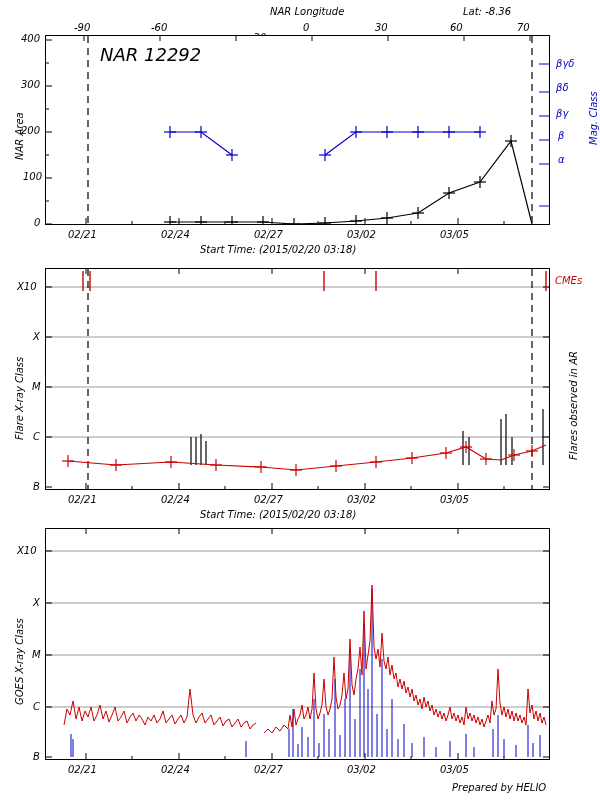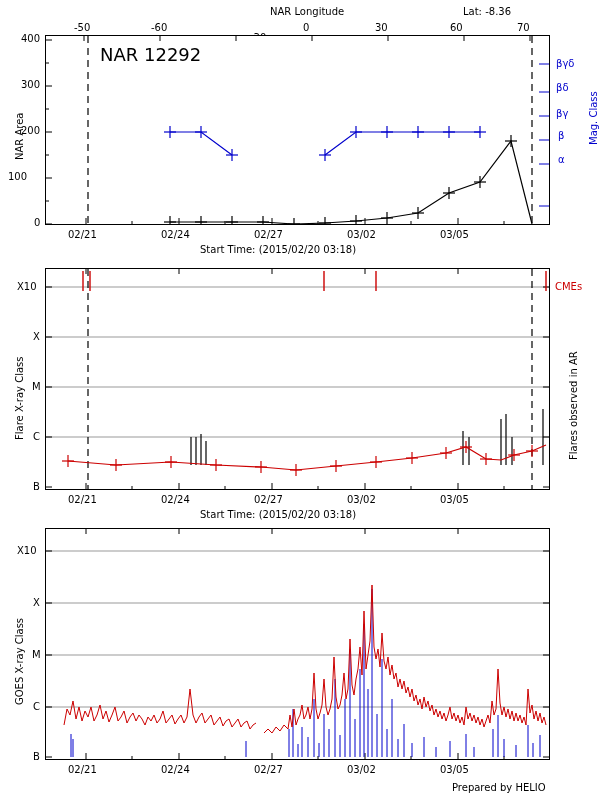--- a/index.html
+++ b/index.html
@@ -1,34 +1,34 @@
 <!DOCTYPE html>
 <html><head>
 <meta charset="utf-8">
 <style>
   html,body{margin:0;padding:0;background:#ffffff;}
   body{width:600px;height:800px;font-family:"DejaVu Sans",sans-serif;color:#000;}
-  .page{position:relative;width:600px;height:800px;overflow:hidden;}
+  .page{position:relative;width:600px;height:800px;overflow:hidden;font-style:italic;}
   .abs{position:absolute;}
   .txt{font-size:10px;color:#000;white-space:nowrap;}
   .blue{color:#0000cc;}
   .red{color:#cc0000;}
   .panel{position:absolute;border:1px solid #000;background:#fff;box-sizing:border-box;}
   .rot{transform-origin:0 0;white-space:nowrap;}
   svg{display:block;}
 </style>
 </head>
 <body>
 
 <div class="page">
 
   <div class="abs txt" style="left:270px;top:6px;">NAR Longitude</div>
   <div class="abs txt" style="left:463px;top:6px;text-align:right;">Lat:  -8.36</div>
 
-  <div class="abs txt" style="left:74px;top:22px;">-50</div>
+  <div class="abs txt" style="left:74px;top:22px;">-90</div>
   <div class="abs txt" style="left:151px;top:22px;">-60</div>
   <div class="abs txt" style="left:226px;top:32px;margin-left:24px;">-30</div>
   <div class="abs txt" style="left:303px;top:22px;">0</div>
   <div class="abs txt" style="left:375px;top:22px;">30</div>
   <div class="abs txt" style="left:450px;top:22px;">60</div>
   <div class="abs txt" style="left:517px;top:22px;">70</div>
 
   <div class="panel" style="left:45px;top:35px;width:505px;height:190px;">
     <svg width="503" height="188" viewBox="0 0 503 188">
 
@@ -132,21 +132,21 @@
           <line x1="434" y1="90" x2="434" y2="102"></line>
       </g>
     </svg>
   </div>
 
   <div class="abs" style="left:100px;top:44px;font-size:18px;font-family:'DejaVu Sans',sans-serif;">NAR 12292</div>
 
   <div class="abs txt" style="left:21px;top:33px;">400</div>
   <div class="abs txt" style="left:21px;top:79px;">300</div>
   <div class="abs txt" style="left:21px;top:125px;">200</div>
-  <div class="abs txt" style="left:8px;top:171px;">100</div>
+  <div class="abs txt" style="left:23px;top:171px;">100</div>
   <div class="abs txt" style="left:34px;top:217px;">0</div>
 
   <div class="abs txt rot" style="left:14px;top:160px;transform:rotate(-90deg);">NAR Area</div>
 
   <div class="abs txt" style="left:68px;top:229px;">02/21</div>
   <div class="abs txt" style="left:161px;top:229px;">02/24</div>
   <div class="abs txt" style="left:254px;top:229px;">02/27</div>
   <div class="abs txt" style="left:347px;top:229px;">03/02</div>
   <div class="abs txt" style="left:440px;top:229px;">03/05</div>
   <div class="abs txt" style="left:200px;top:244px;">Start Time: (2015/02/20 03:18)</div>
@@ -263,21 +263,21 @@
     </svg>
   </div>
 
   <div class="abs txt" style="left:17px;top:281px;">X10</div>
   <div class="abs txt" style="left:33px;top:331px;">X</div>
   <div class="abs txt" style="left:32px;top:381px;">M</div>
   <div class="abs txt" style="left:33px;top:431px;">C</div>
   <div class="abs txt" style="left:33px;top:481px;">B</div>
   <div class="abs txt rot" style="left:14px;top:440px;transform:rotate(-90deg);">Flare X-ray Class</div>
 
-  <div class="abs txt red" style="left:555px;top:281px;">CMEs</div>
+  <div class="abs txt red" style="left:555px;top:275px;">CMEs</div>
   <div class="abs txt rot" style="left:568px;top:460px;transform:rotate(-90deg);">Flares observed in AR</div>
 
   <div class="abs txt" style="left:68px;top:494px;">02/21</div>
   <div class="abs txt" style="left:161px;top:494px;">02/24</div>
   <div class="abs txt" style="left:254px;top:494px;">02/27</div>
   <div class="abs txt" style="left:347px;top:494px;">03/02</div>
   <div class="abs txt" style="left:440px;top:494px;">03/05</div>
   <div class="abs txt" style="left:200px;top:509px;">Start Time: (2015/02/20 03:18)</div>
 
   <div class="panel" style="left:45px;top:528px;width:505px;height:232px;">

